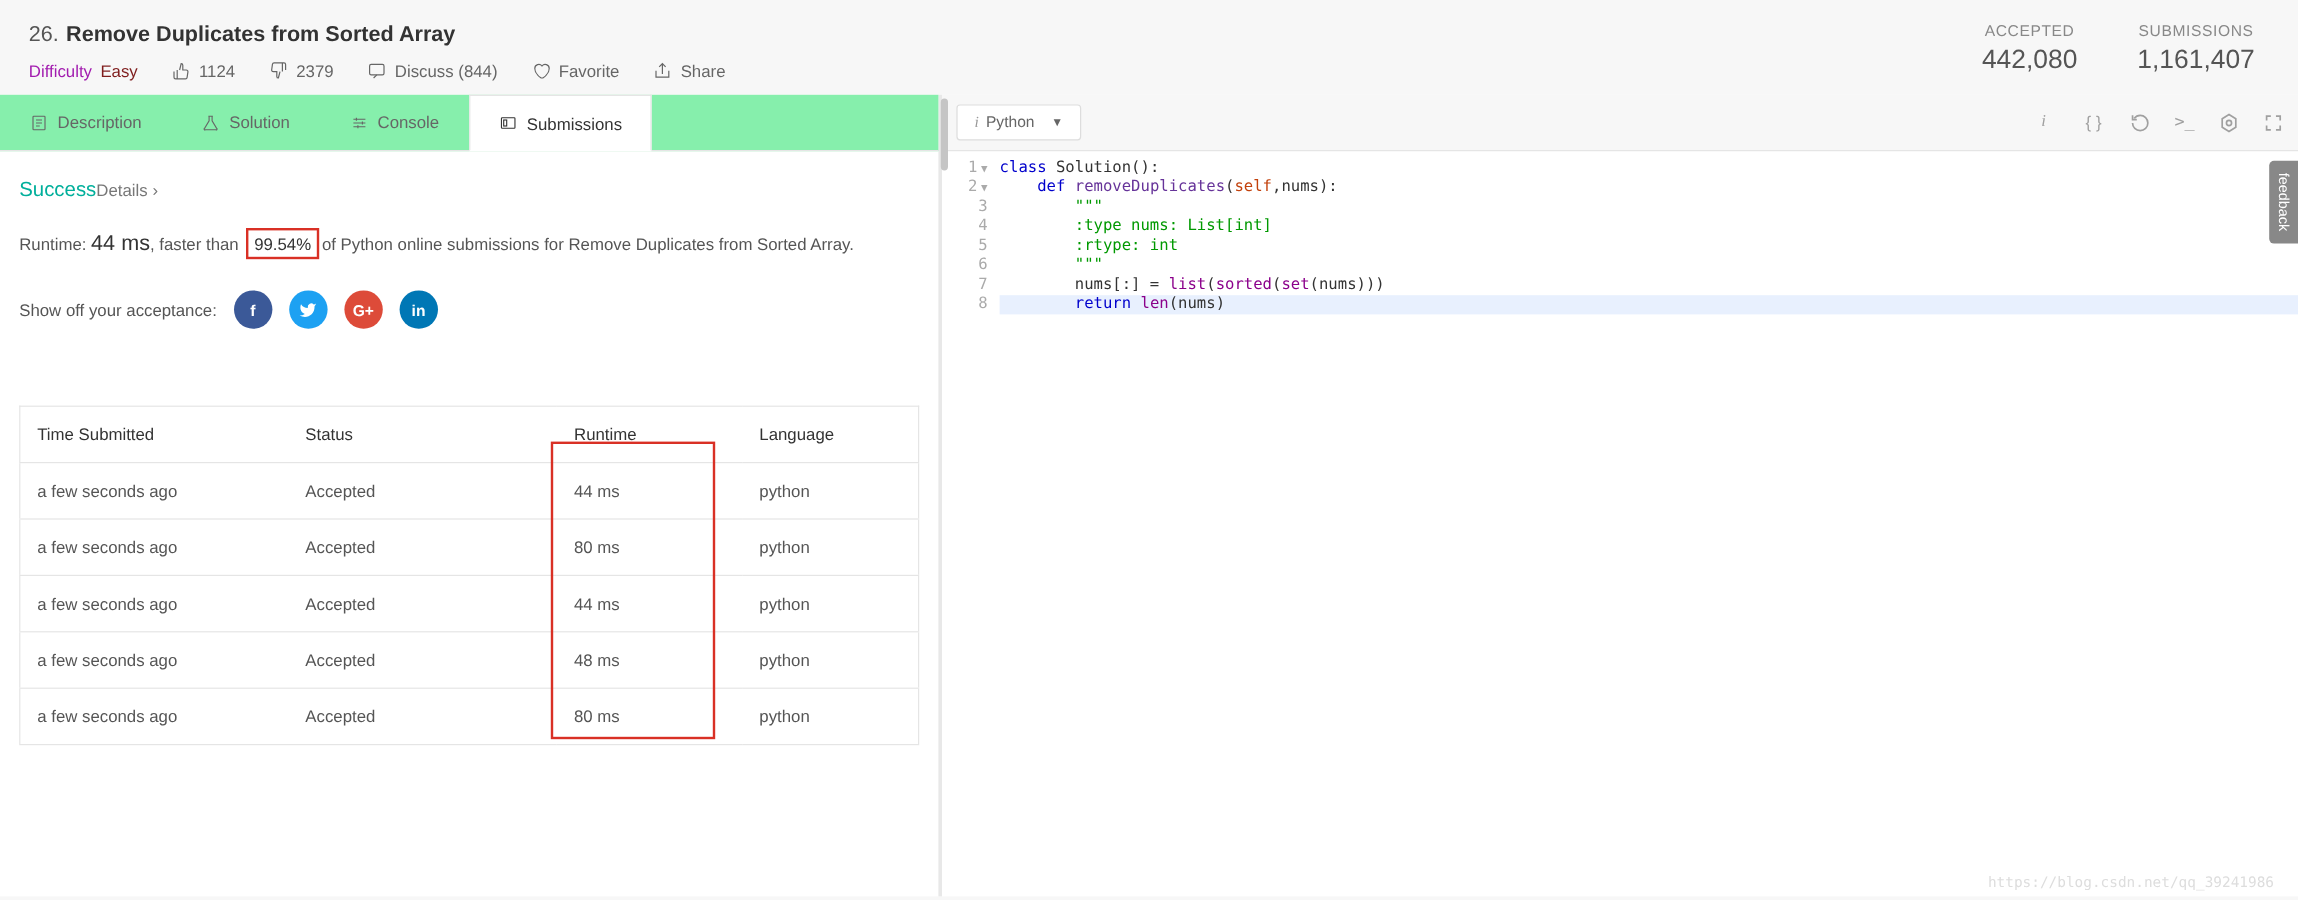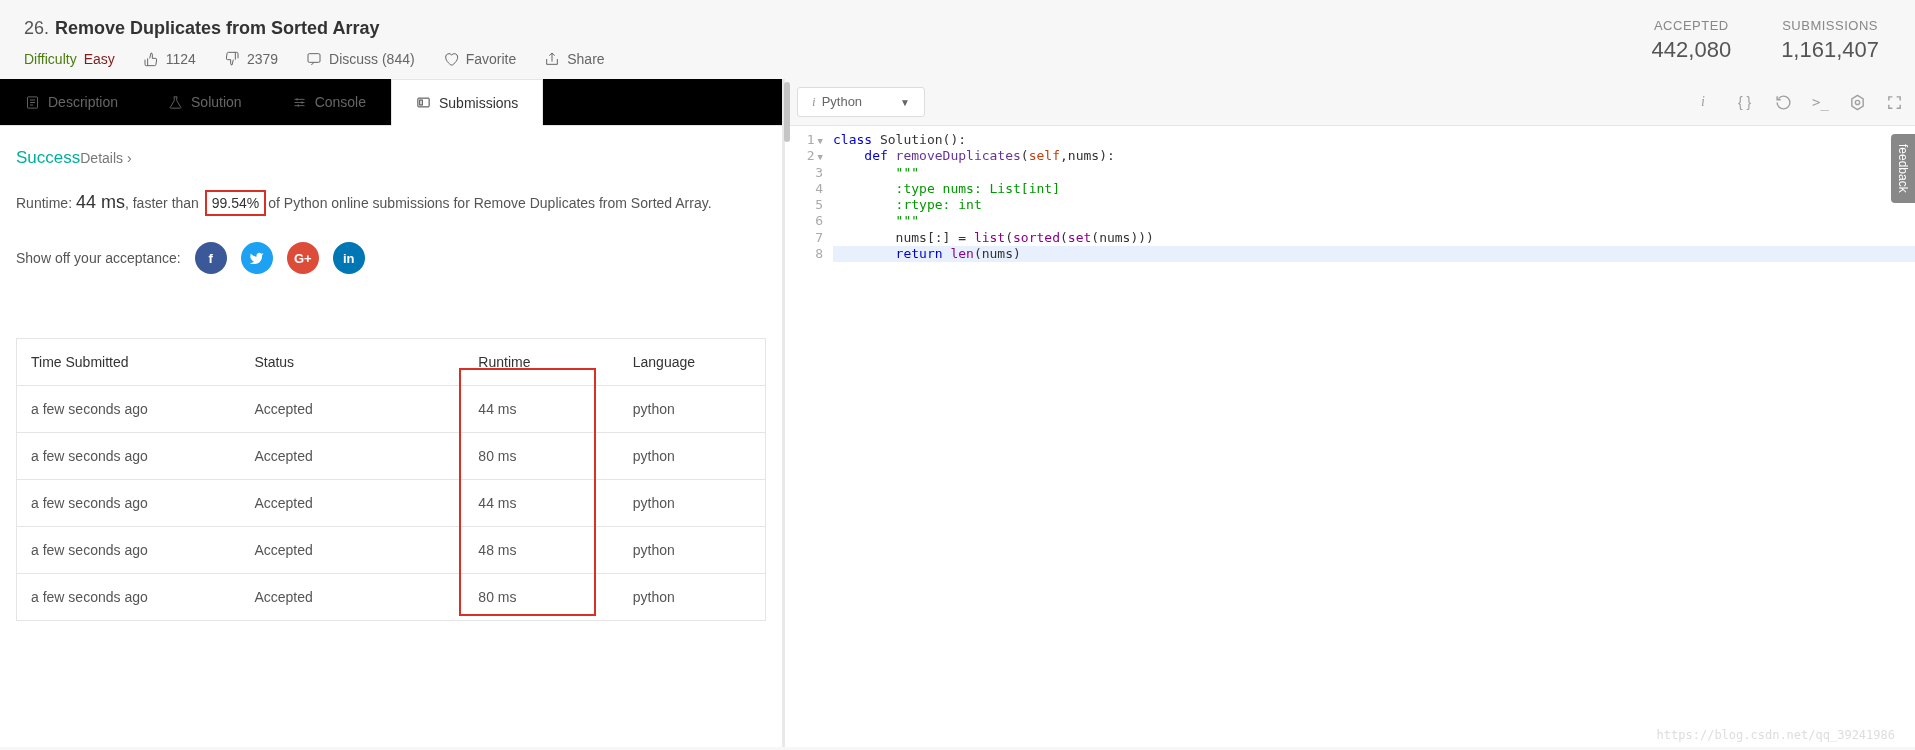--- a/index.html
+++ b/index.html
@@ -5,34 +5,34 @@
 * { box-sizing: border-box; margin: 0; padding: 0; }
 body { font-family: -apple-system, BlinkMacSystemFont, 'Segoe UI', Arial, sans-serif; background: #f7f7f7; color: #333; font-size: 14px; width: 1915px; height: 750px; overflow: hidden; position: relative; }
 
 .header { background: #f7f7f7; padding: 18px 16px 12px 24px; display: flex; justify-content: space-between; align-items: flex-start; }
 .header-left { flex: 1; }
 .problem-title-row { display: flex; align-items: baseline; gap: 6px; margin-bottom: 12px; }
 .problem-number { font-size: 18px; color: #555; }
 .problem-title { font-size: 18px; font-weight: 600; color: #333; }
 .meta-row { display: flex; align-items: center; gap: 28px; color: #666; font-size: 14px; }
 .meta-item { display: flex; align-items: center; gap: 7px; cursor: pointer; }
-.difficulty-label { color: #4d7c0f; text-align: right; }
+.difficulty-label { color: #a21caf; text-align: right; }
 .easy-tag { color: #7f1d1d; font-weight: 500; }
 .icon-sm { width: 16px; height: 16px; fill: none; stroke: #666; stroke-width: 1.5; }
 
 .header-right { display: flex; gap: 50px; text-align: center; padding-right: 20px; }
 .stat { }
 .stat-label { font-size: 13px; color: #888; letter-spacing: 0.5px; margin-bottom: 4px; }
 .stat-value { font-size: 22px; color: #555; }
 
 .main { display: flex; height: 668px; }
 .left-pane { width: 785px; border-right: 3px solid #e8e8e8; background: #fff; display: flex; flex-direction: column; position: relative; }
 .right-pane { flex: 1; background: #fff; display: flex; flex-direction: column; }
 
-.tabs { display: flex; border-bottom: 1px solid #e5e5e5; background: #000000; }
+.tabs { display: flex; border-bottom: 1px solid #e5e5e5; background: #86efac; }
 .tab { padding: 14px 24px; display: flex; align-items: center; gap: 8px; color: #666; cursor: pointer; font-size: 14px; border: 1px solid transparent; }
 .tab.active { background: #fff; border: 1px solid #e5e5e5; border-bottom: 1px solid #fff; margin-bottom: -1px; color: #333; }
 .tab-icon { width: 15px; height: 15px; fill: none; stroke: currentColor; stroke-width: 1.5; }
 
 .result-area { padding: 22px 16px; }
 .result-head { display: flex; align-items: center; margin-bottom: 22px; }
 .success-text { color: #00af9b; font-size: 17px; font-weight: 500; }
 .details-link { color: #777; font-size: 14px; cursor: pointer; display: flex; align-items: center; gap: 4px; }
 
 .runtime-line { font-size: 14px; color: #555; margin-bottom: 26px; }
@@ -52,21 +52,21 @@
 .sub-table th { color: #333; }
 .status-accepted { color: #00af9b; }
 .col-time { width: 29%; }
 .col-status { width: 29%; }
 .col-runtime { width: 20%; }
 .col-lang { width: 19%; }
 
 .runtime-hl { position: absolute; border: 2px solid #d93025; left: 459px; top: 289px; width: 137px; height: 248px; pointer-events: none; }
 
 .code-toolbar { display: flex; align-items: center; justify-content: space-between; padding: 8px 12px; border-bottom: 1px solid #e5e5e5; background: #f7f7f7; }
-.lang-select { display: flex; align-items: center; gap: 10px; padding: 6px 14px; border: 1px solid #ddd; background: #fff; border-radius: 3px; cursor: pointer; color: #666; font-size: 13px; width: 128px; justify-content: space-between; }
+.lang-select { display: flex; align-items: center; gap: 10px; padding: 6px 14px; border: 1px solid #ddd; background: #fff; border-radius: 3px; cursor: pointer; color: #666; font-size: 13px; width: 104px; justify-content: space-between; }
 .lang-i { font-style: italic; font-family: Georgia, serif; color: #999; margin-right: 6px; }
 .toolbar-icons { display: flex; gap: 20px; align-items: center; color: #a0a0a0; }
 .toolbar-icons .ticon { width: 17px; height: 17px; cursor: pointer; }
 
 .code-area { display: flex; font-family: Consolas, Monaco, monospace; font-size: 13px; padding-top: 6px; }
 .gutter { width: 48px; text-align: right; color: #aaa; padding-right: 10px; user-select: none; }
 .gutter .ln { height: 16.3px; line-height: 16.3px; }
 .fold { font-size: 9px; color: #aaa; margin-left: 3px; }
 .code { flex: 1; }
 .code .cl { height: 16.3px; line-height: 16.3px; white-space: pre; }

